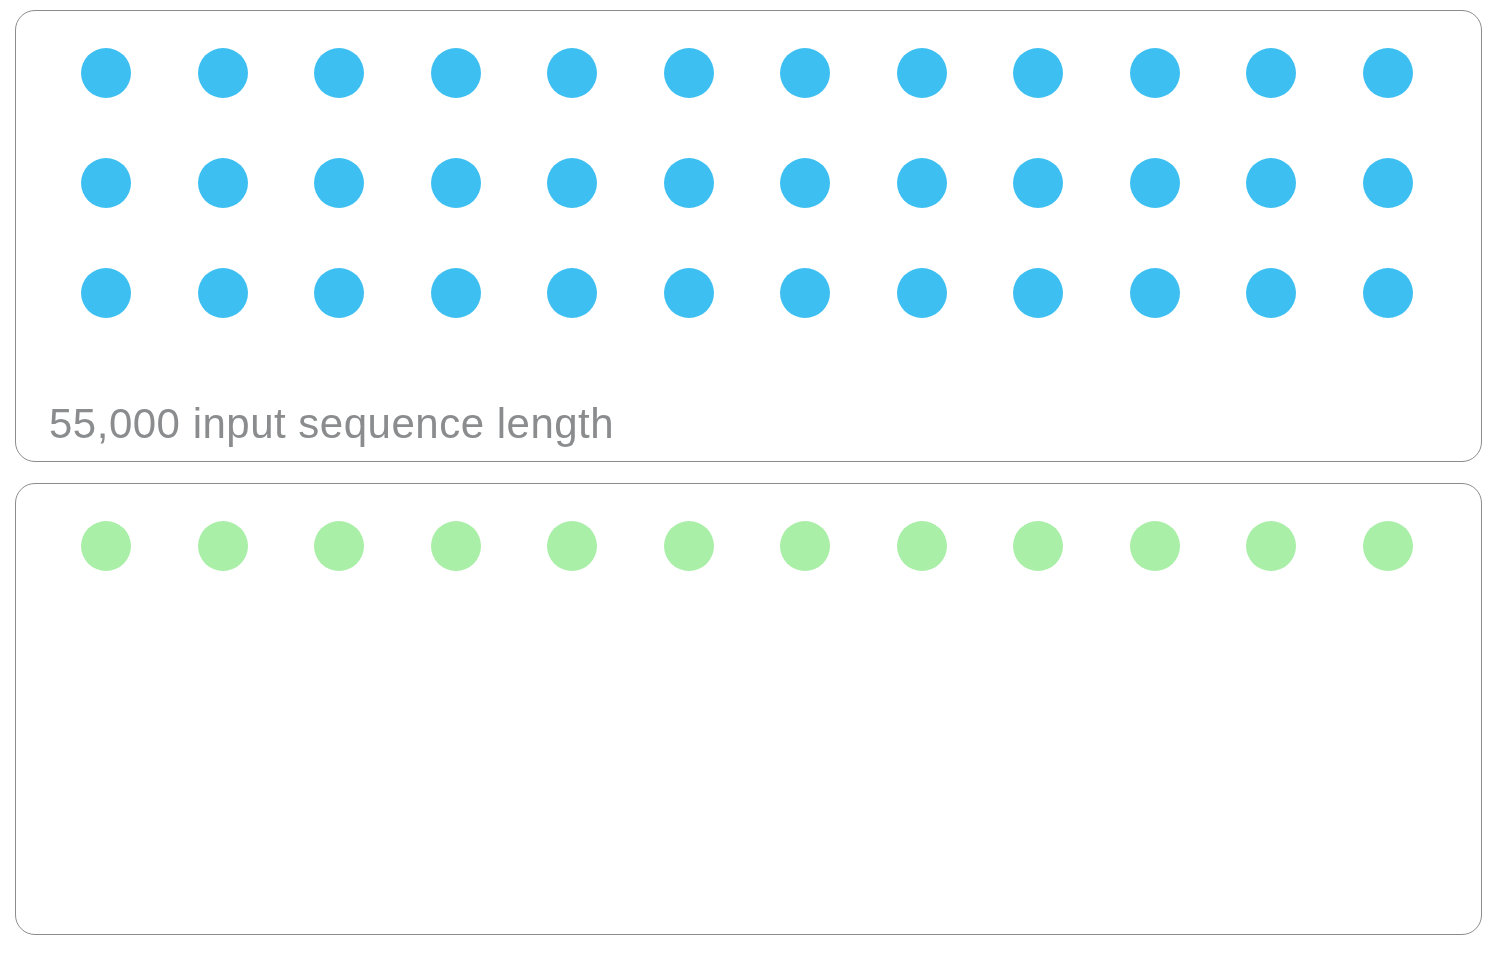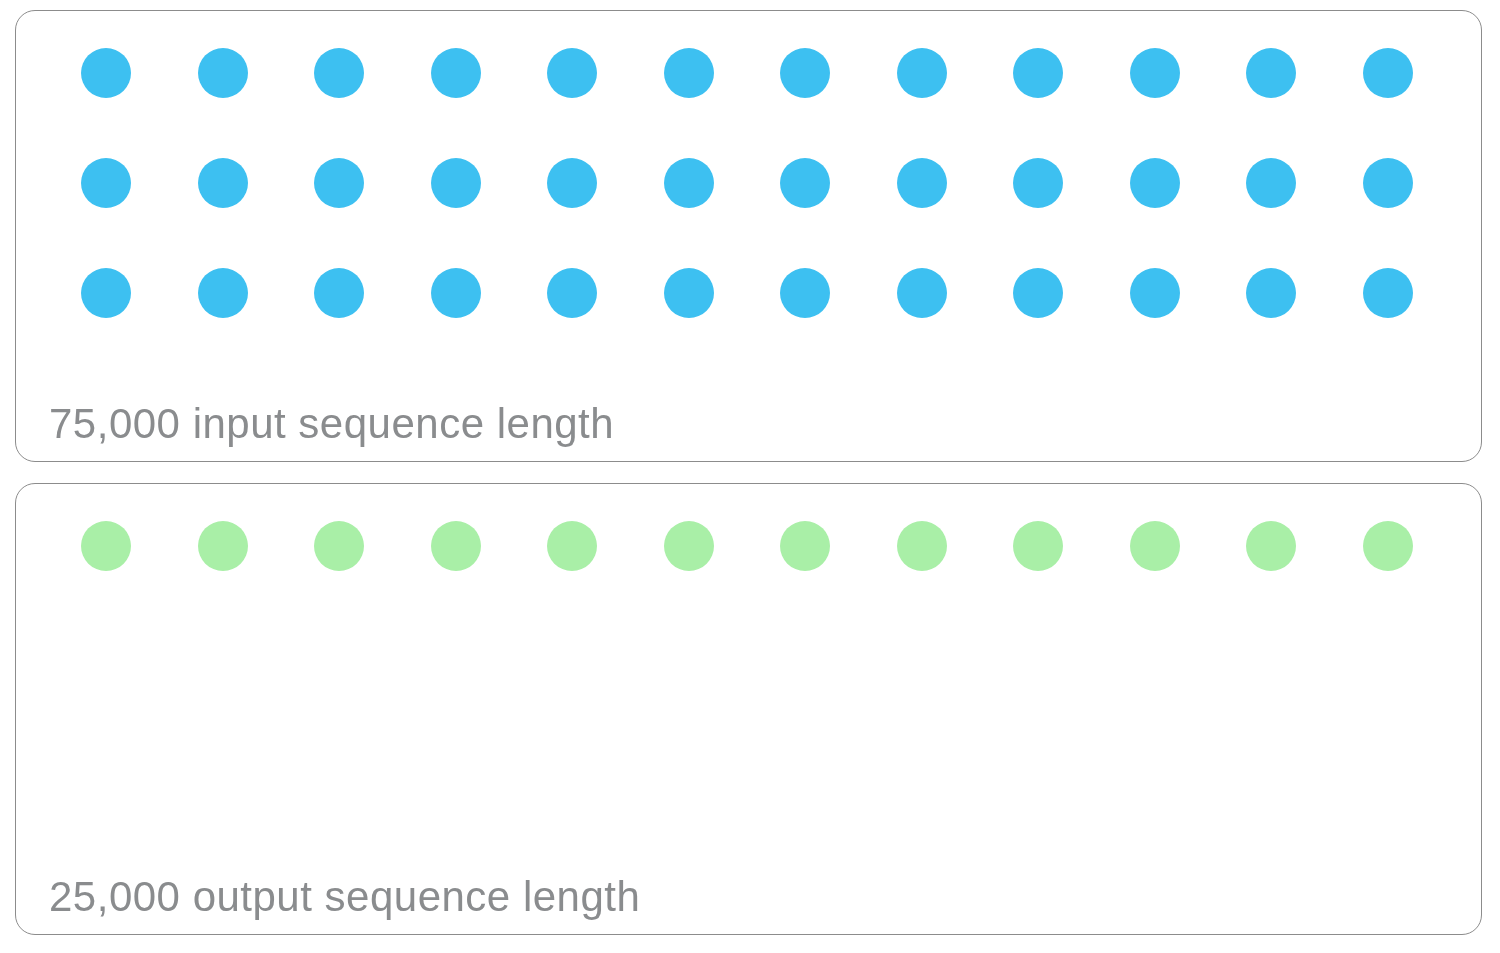--- a/index.html
+++ b/index.html
@@ -99,36 +99,35 @@
           <div class="dot" style="background: rgb(61, 192, 241);"></div>
           <div class="dot" style="background: rgb(61, 192, 241);"></div>
           <div class="dot" style="background: rgb(61, 192, 241);"></div>
           <div class="dot" style="background: rgb(61, 192, 241);"></div>
           <div class="dot" style="background: rgb(61, 192, 241);"></div>
           <div class="dot" style="background: rgb(61, 192, 241);"></div>
           <div class="dot" style="background: rgb(61, 192, 241);"></div>
           <div class="dot" style="background: rgb(61, 192, 241);"></div>
         </div>
       </div>
-    <div class="panel-label">75,000 input sequence length</div>
+    <div class="panel-label">55,000 input sequence length</div>
   </section>
 
   <section class="panel bottom">
     <div class="dots">
         <div class="dot-row">
           <div class="dot" style="background: rgb(169, 239, 167);"></div>
           <div class="dot" style="background: rgb(169, 239, 167);"></div>
           <div class="dot" style="background: rgb(169, 239, 167);"></div>
           <div class="dot" style="background: rgb(169, 239, 167);"></div>
           <div class="dot" style="background: rgb(169, 239, 167);"></div>
           <div class="dot" style="background: rgb(169, 239, 167);"></div>
           <div class="dot" style="background: rgb(169, 239, 167);"></div>
           <div class="dot" style="background: rgb(169, 239, 167);"></div>
           <div class="dot" style="background: rgb(169, 239, 167);"></div>
           <div class="dot" style="background: rgb(169, 239, 167);"></div>
           <div class="dot" style="background: rgb(169, 239, 167);"></div>
           <div class="dot" style="background: rgb(169, 239, 167);"></div>
         </div>
       </div>
-    <div class="panel-label">25,000 output sequence length</div>
   </section>
 
 </div>
 
 </body></html>

